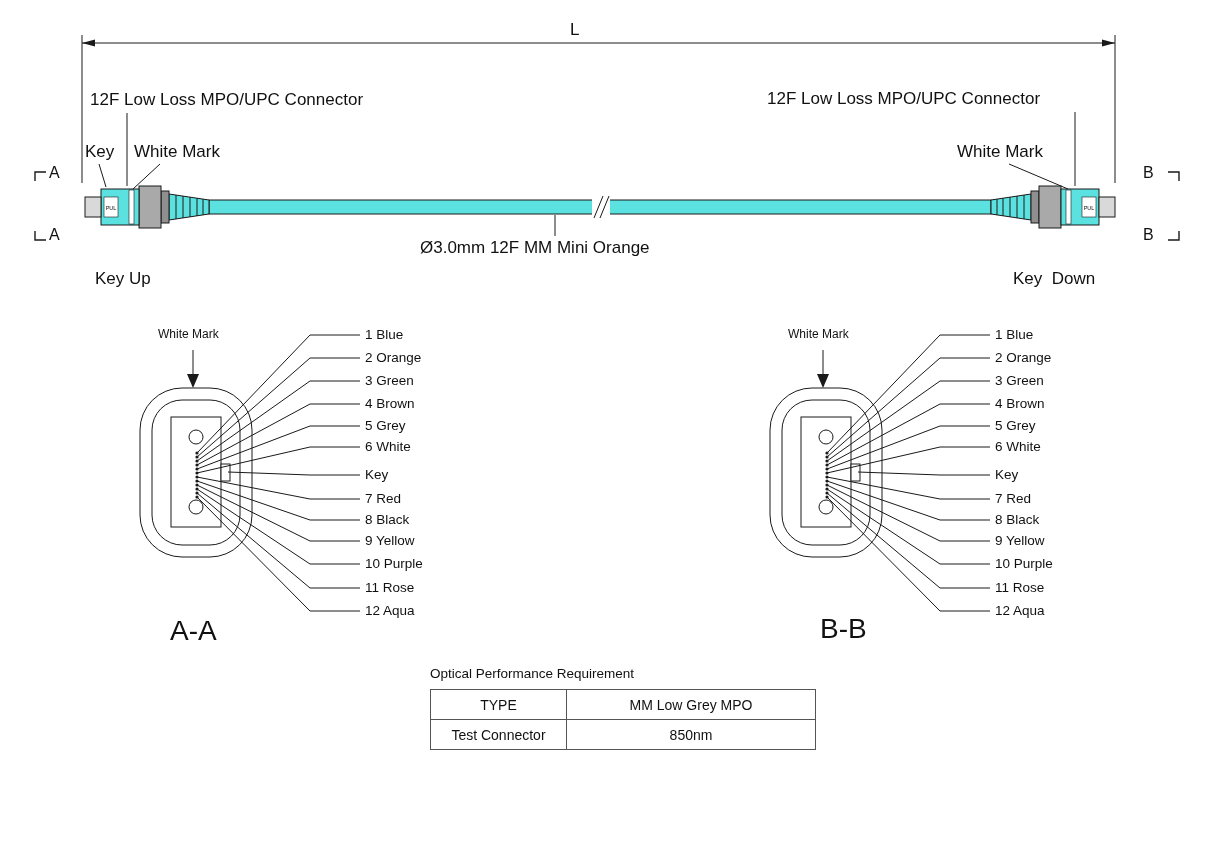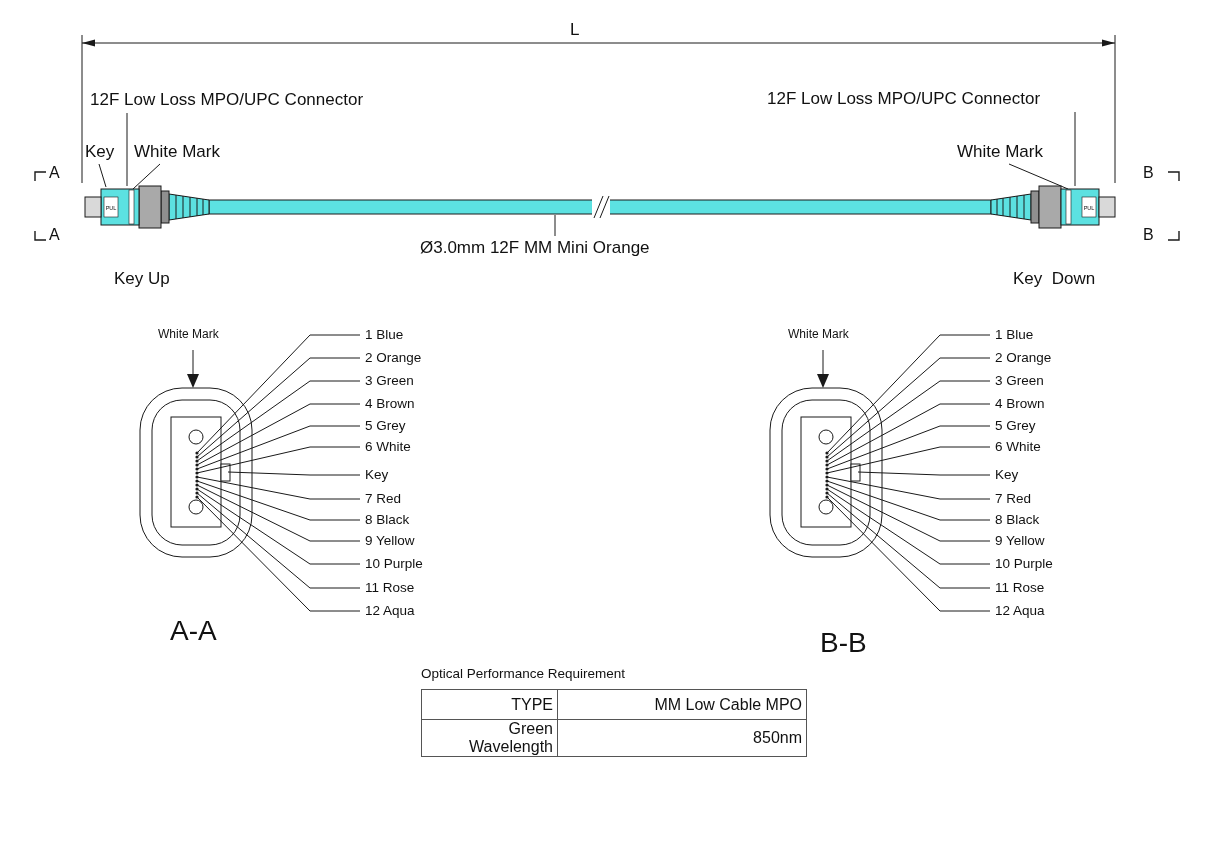--- a/index.html
+++ b/index.html
@@ -8,26 +8,26 @@
     font-family:"Liberation Sans", sans-serif; color:#111; overflow:hidden;
   }
   svg.art { position:absolute; left:0; top:0; }
   svg text { font-family:"Liberation Sans", sans-serif; fill:#111; }
   .lbl { position:absolute; white-space:pre; color:#111; line-height:1.15; }
   .f17 { font-size:17px; }
   .f16 { font-size:16px; }
   .f13 { font-size:13.5px; }
   .f12 { font-size:12px; }
   .f28 { font-size:28px; }
-  .opt-wrap { position:absolute; left:421px; top:666px; }
+  .opt-wrap { position:absolute; left:430px; top:666px; }
   .opt-title { font-size:13.5px; margin-bottom:8px; }
   .opt-wrap table { border-collapse:collapse; }
   .opt-wrap td {
-    border:1px solid #555; text-align:right; vertical-align:middle;
-    font-size:16px; height:29px; padding:0 4px;
+    border:1px solid #555; text-align:center; vertical-align:middle;
+    font-size:14px; height:29px; padding:0 4px;
   }
   .opt-wrap td.c1 { width:127px; }
   .opt-wrap td.c2 { width:240px; }
 </style>
 </head>
 <body>
 
 <div id="canvas">
 
   <svg class="art" width="1214" height="858" viewBox="0 0 1214 858">
@@ -187,21 +187,21 @@
   <div class="lbl f17" style="left:134px; top:142px;">White Mark</div>
   <div class="lbl f17" style="left:957px; top:142px;">White Mark</div>
 
   <div class="lbl f16" style="left:49px; top:164px;">A</div>
   <div class="lbl f16" style="left:49px; top:226px;">A</div>
   <div class="lbl f16" style="left:1143px; top:164px;">B</div>
   <div class="lbl f16" style="left:1143px; top:226px;">B</div>
 
   <div class="lbl f17" style="left:420px; top:238px;">Ø3.0mm 12F MM Mini Orange</div>
 
-  <div class="lbl f17" style="left:95px; top:269px;margin-left:19px;">Key Up</div>
+  <div class="lbl f17" style="left:95px; top:269px;">Key Up</div>
   <div class="lbl f17" style="left:1013px; top:269px;">Key  Down</div>
 
   <div class="lbl f12" style="left:158px; top:328px;">White Mark</div>
   <div class="lbl f12" style="left:788px; top:328px;">White Mark</div>
 
   <div class="lbl f13" style="left:365px; top:327px;">1 Blue</div>
   <div class="lbl f13" style="left:365px; top:350px;">2 Orange</div>
   <div class="lbl f13" style="left:365px; top:373px;">3 Green</div>
   <div class="lbl f13" style="left:365px; top:396px;">4 Brown</div>
   <div class="lbl f13" style="left:365px; top:418px;">5 Grey</div>
@@ -222,31 +222,31 @@
   <div class="lbl f13" style="left:995px; top:439px;">6 White</div>
   <div class="lbl f13" style="left:995px; top:467px;">Key</div>
   <div class="lbl f13" style="left:995px; top:491px;">7 Red</div>
   <div class="lbl f13" style="left:995px; top:512px;">8 Black</div>
   <div class="lbl f13" style="left:995px; top:533px;">9 Yellow</div>
   <div class="lbl f13" style="left:995px; top:556px;">10 Purple</div>
   <div class="lbl f13" style="left:995px; top:580px;">11 Rose</div>
   <div class="lbl f13" style="left:995px; top:603px;">12 Aqua</div>
 
   <div class="lbl f28" style="left:170px; top:615px;">A-A</div>
-  <div class="lbl f28" style="left:820px; top:627px;">B-B</div>
+  <div class="lbl f28" style="left:820px; top:613px;">B-B</div>
 
   <div class="opt-wrap">
     <div class="opt-title">Optical Performance Requirement</div>
     <table>
       <tbody>
           <tr>
         <td class="c1">TYPE</td>
-        <td class="c2">MM Low Cable MPO</td>
+        <td class="c2">MM Low Grey MPO</td>
       </tr>
       <tr>
-        <td class="c1">Green Wavelength</td>
+        <td class="c1">Test Connector</td>
         <td class="c2">850nm</td>
       </tr>
     </tbody>
       </table>
   </div>
 
 </div>
 
 </body></html>

